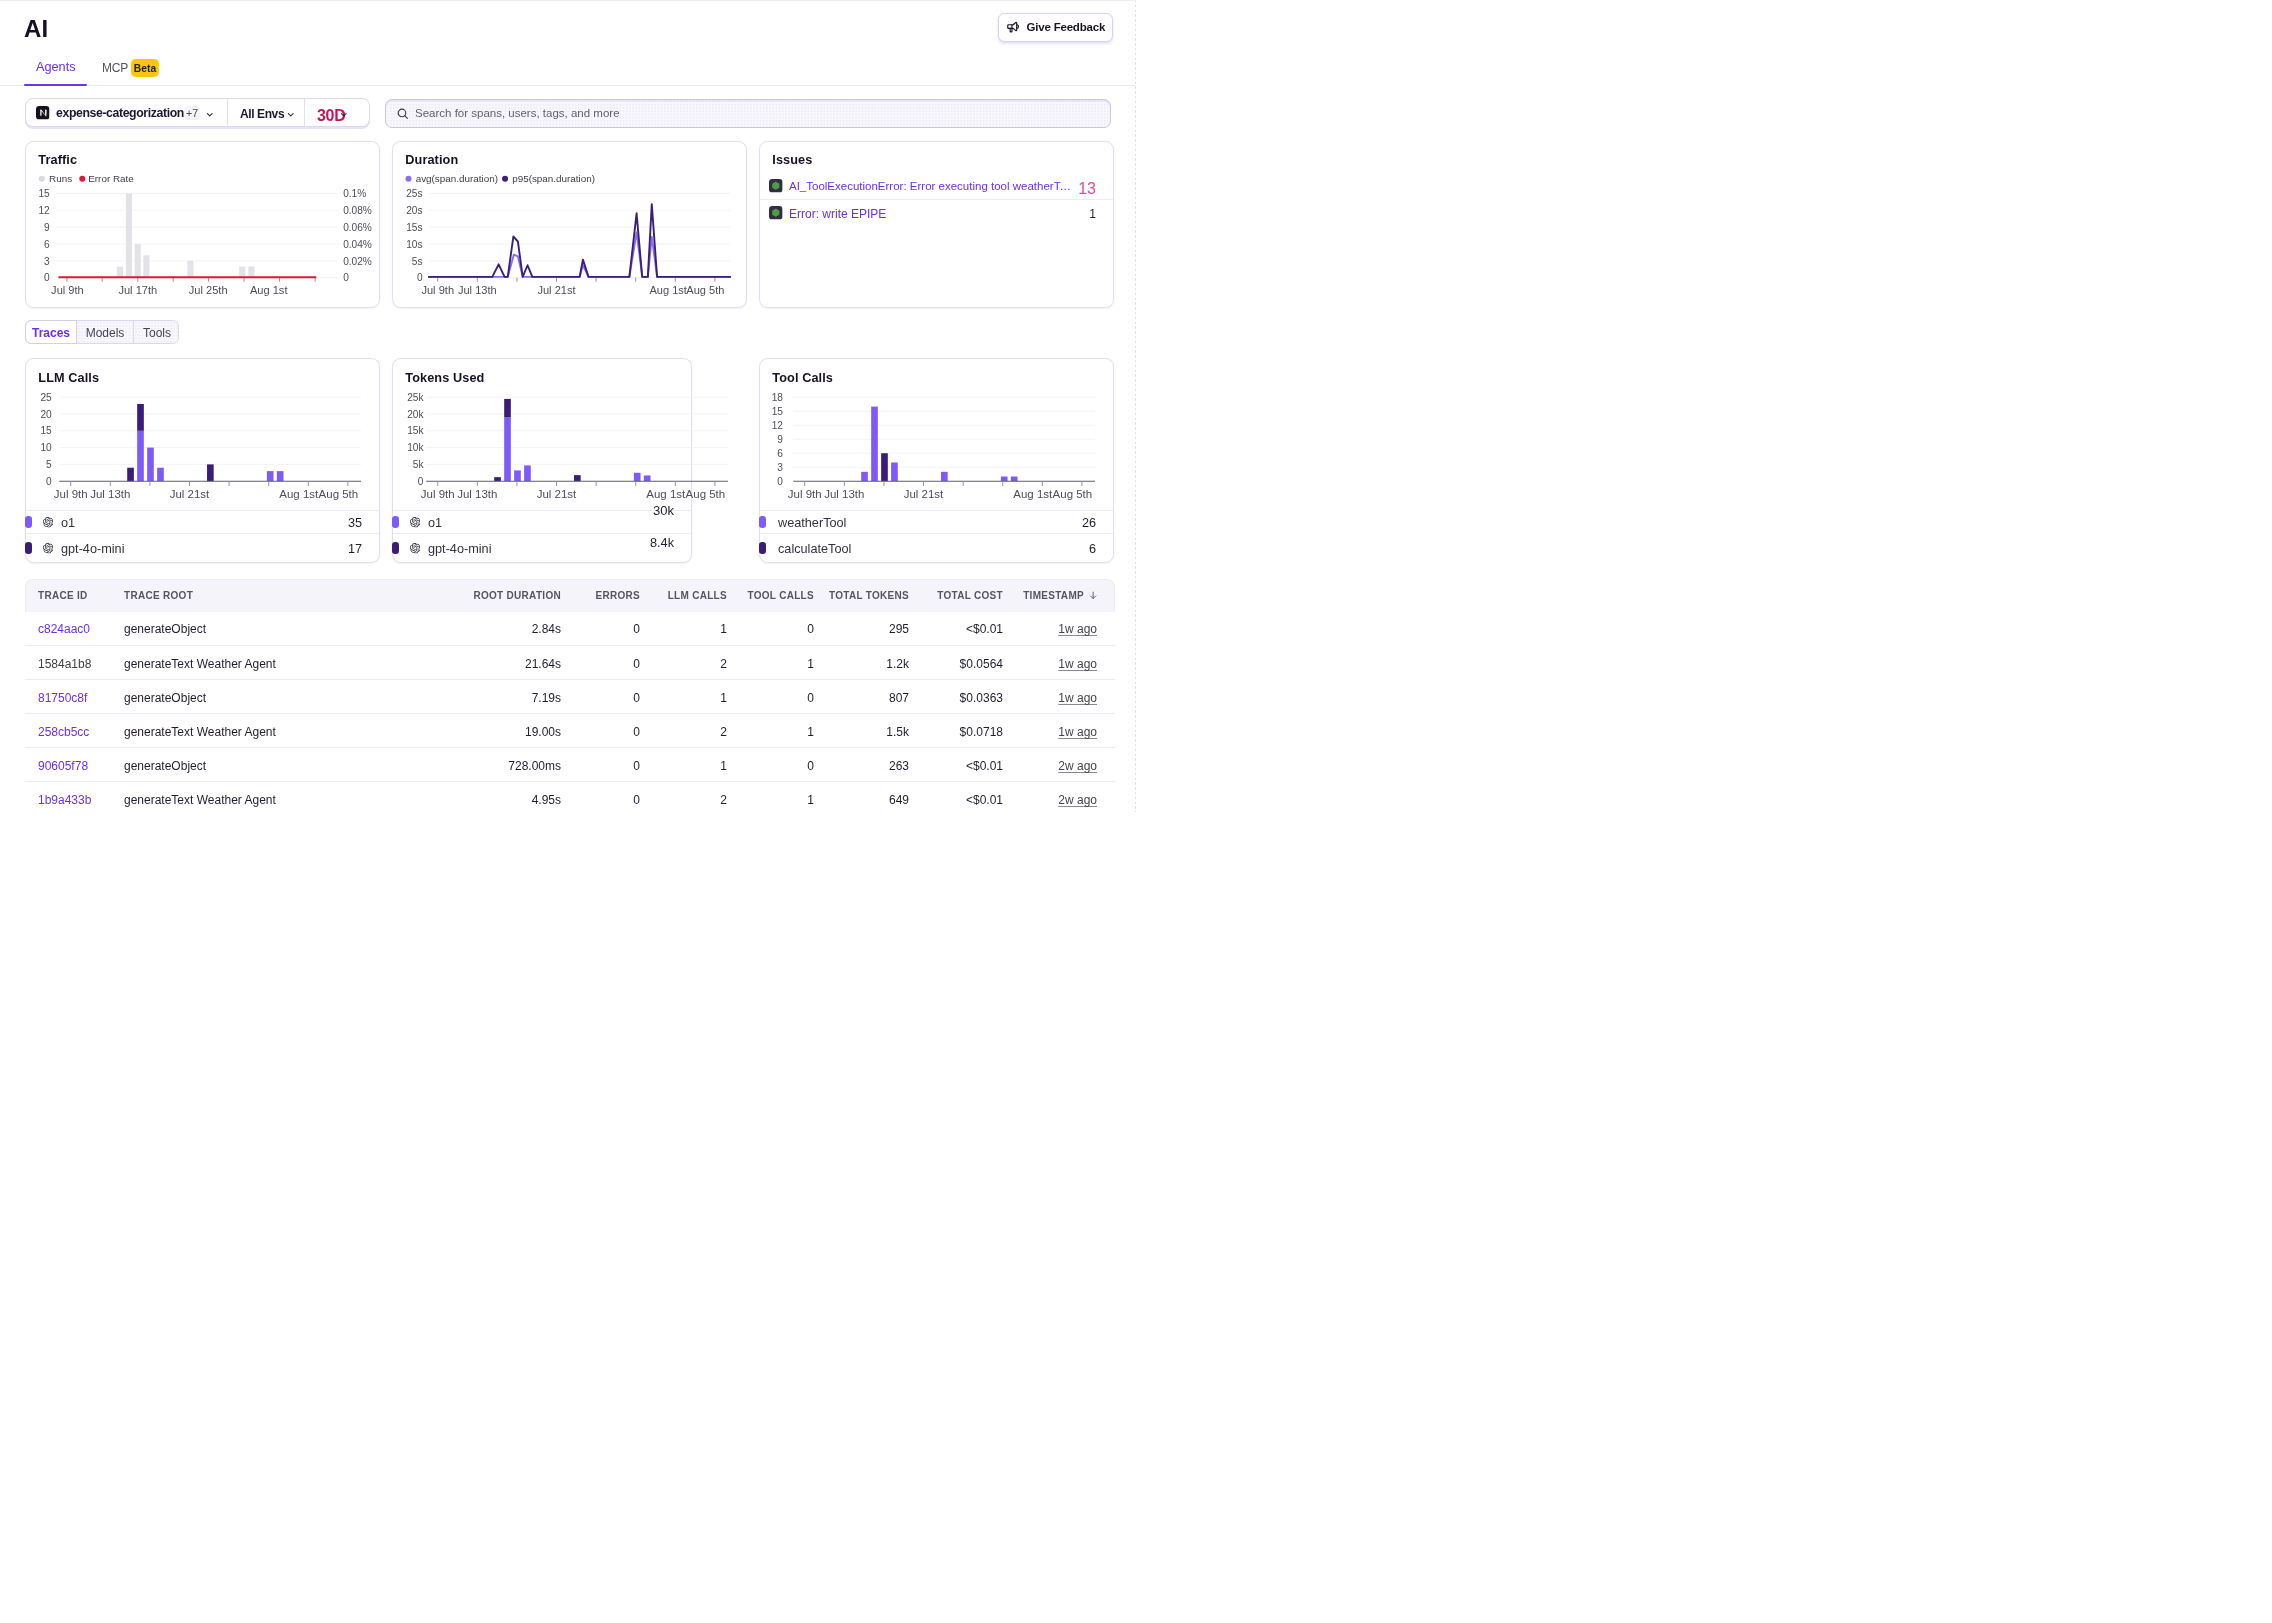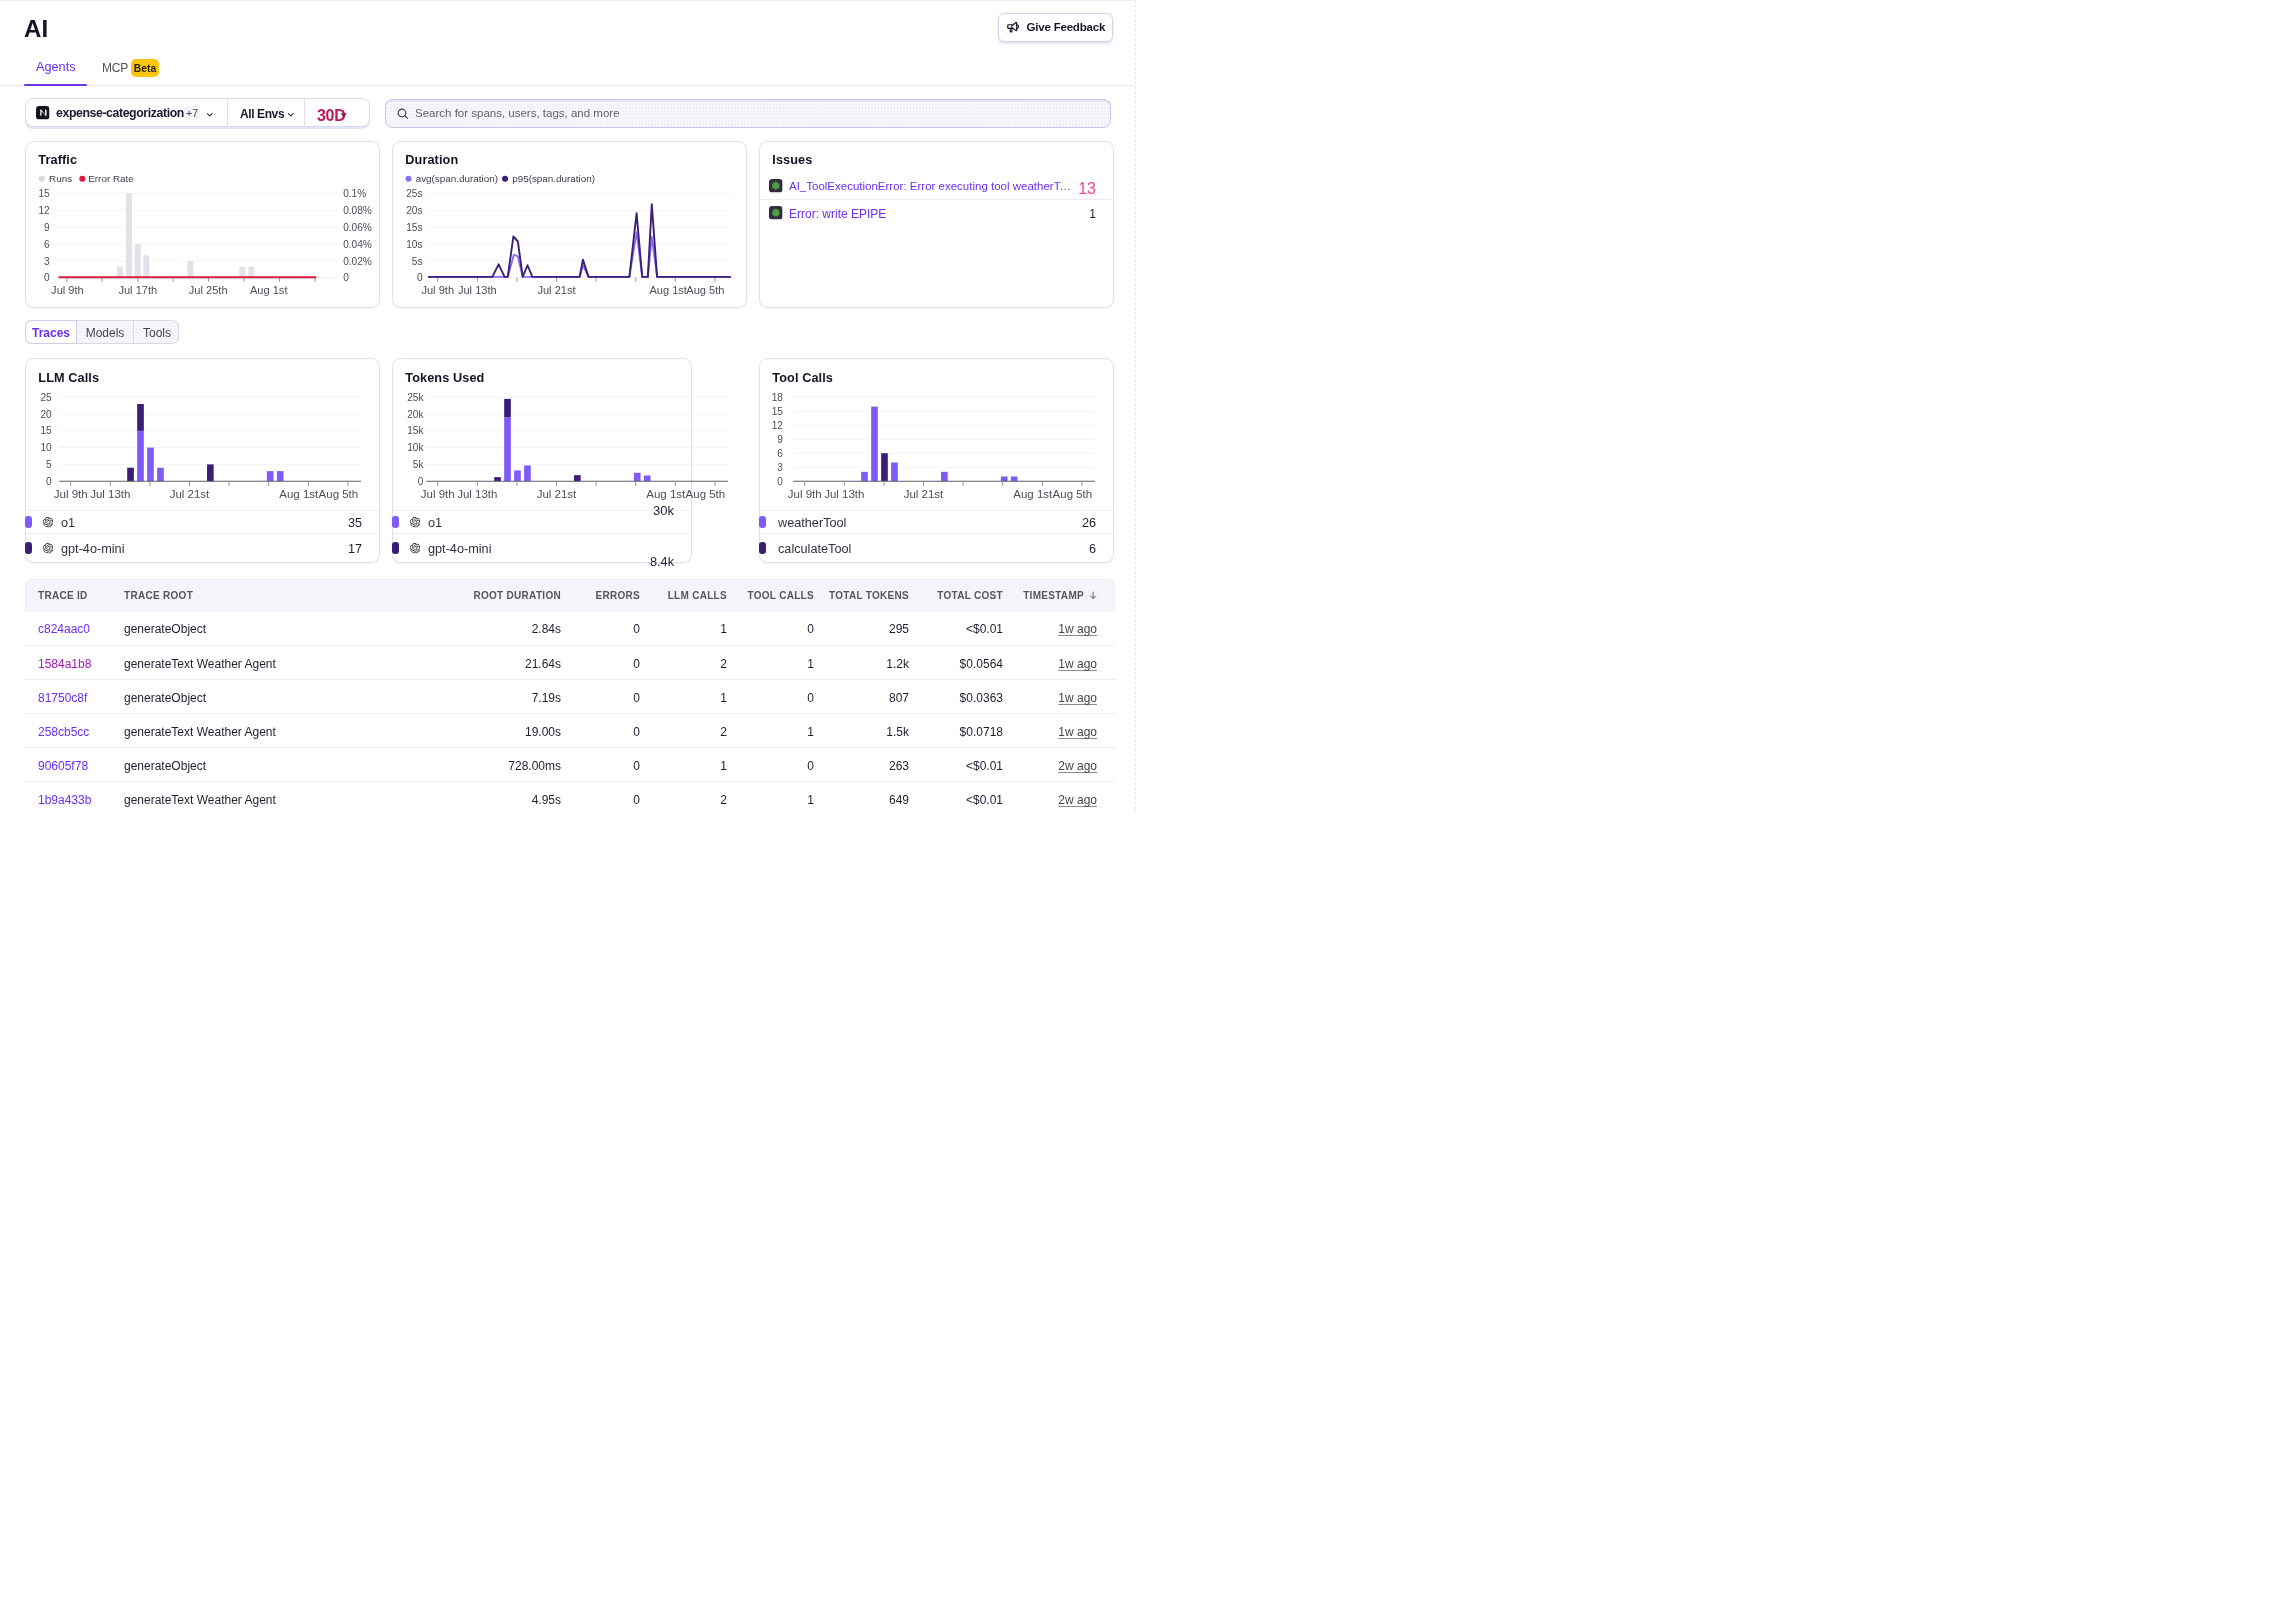--- a/index.html
+++ b/index.html
@@ -290,21 +290,21 @@
   <div style="position:absolute;left:-0.6px;top:183px;width:6.3px;height:12.3px;border-radius:3.2px;background:#3b1c77"></div>
   <svg style="position:absolute;left:16.7px;top:158px" width="10.5" height="10.5" viewBox="0 0 13.1875 13.1875">
         <use href="#oai"></use>
       </svg>
       <svg style="position:absolute;left:16.7px;top:184px" width="10.5" height="10.5" viewBox="0 0 13.1875 13.1875">
         <use href="#oai"></use>
       </svg>
   <div style="position:absolute;left:35px;top:157px;font-size:12.7px;color:#343040">o1</div>
   <div style="position:absolute;left:35px;top:183px;font-size:12.7px;color:#343040">gpt-4o-mini</div>
   <div style="position:absolute;right:17px;top:144px;font-size:13px;color:#221c31">30k</div>
-  <div style="position:absolute;right:17px;top:196px;font-size:12.7px;color:#221c31">8.4k</div>
+  <div style="position:absolute;right:17px;top:177px;font-size:12.7px;color:#221c31">8.4k</div>
 </div>
 <div class="card" style="left:759px;top:358px;width:355px;height:205px">
   <div class="ctitle" style="top:11.5px">Tool Calls</div>
   <svg width="355" height="205" viewBox="0 0 448.3 258.3" style="position:absolute;left:0;top:0">
         <line x1="42" y1="47.97999999999999" x2="423" y2="47.97999999999999" stroke="#f0eff5" stroke-width="1"></line>
         <line x1="42" y1="65.64999999999999" x2="423" y2="65.64999999999999" stroke="#f0eff5" stroke-width="1"></line>
         <line x1="42" y1="83.32" x2="423" y2="83.32" stroke="#f0eff5" stroke-width="1"></line>
         <line x1="42" y1="100.99" x2="423" y2="100.99" stroke="#f0eff5" stroke-width="1"></line>
         <line x1="42" y1="118.66" x2="423" y2="118.66" stroke="#f0eff5" stroke-width="1"></line>
         <line x1="42" y1="136.32999999999998" x2="423" y2="136.32999999999998" stroke="#f0eff5" stroke-width="1"></line>
@@ -366,21 +366,21 @@
     <div class="td" style="left:38px;top:622px;color:#6c2ff2">c824aac0</div>
     <div class="td" style="left:124px;top:622px">generateObject</div>
     <div class="td" style="right:575px;top:622px">2.84s</div>
     <div class="td" style="right:496px;top:622px">0</div>
     <div class="td" style="right:409px;top:622px">1</div>
     <div class="td" style="right:322px;top:622px">0</div>
     <div class="td" style="right:227px;top:622px">295</div>
     <div class="td" style="right:133px;top:622px">&lt;$0.01</div>
     <div class="td" style="right:39px;top:622px;color:#46424f;text-decoration:underline;text-underline-offset:2.4px;text-decoration-color:#8b8896">1w ago</div>
     <div style="position:absolute;left:25px;width:1090px;top:679px;height:0.8px;background:#ecebf3"></div>
-    <div class="td" style="left:38px;top:657px;color:#a21caf">1584a1b8</div>
+    <div class="td" style="left:38px;top:657px;color:#404040">1584a1b8</div>
     <div class="td" style="left:124px;top:657px">generateText Weather Agent</div>
     <div class="td" style="right:575px;top:657px">21.64s</div>
     <div class="td" style="right:496px;top:657px">0</div>
     <div class="td" style="right:409px;top:657px">2</div>
     <div class="td" style="right:322px;top:657px">1</div>
     <div class="td" style="right:227px;top:657px">1.2k</div>
     <div class="td" style="right:133px;top:657px">$0.0564</div>
     <div class="td" style="right:39px;top:657px;color:#46424f;text-decoration:underline;text-underline-offset:2.4px;text-decoration-color:#8b8896">1w ago</div>
     <div style="position:absolute;left:25px;width:1090px;top:713px;height:0.8px;background:#ecebf3"></div>
     <div class="td" style="left:38px;top:691px;color:#6c2ff2">81750c8f</div>

